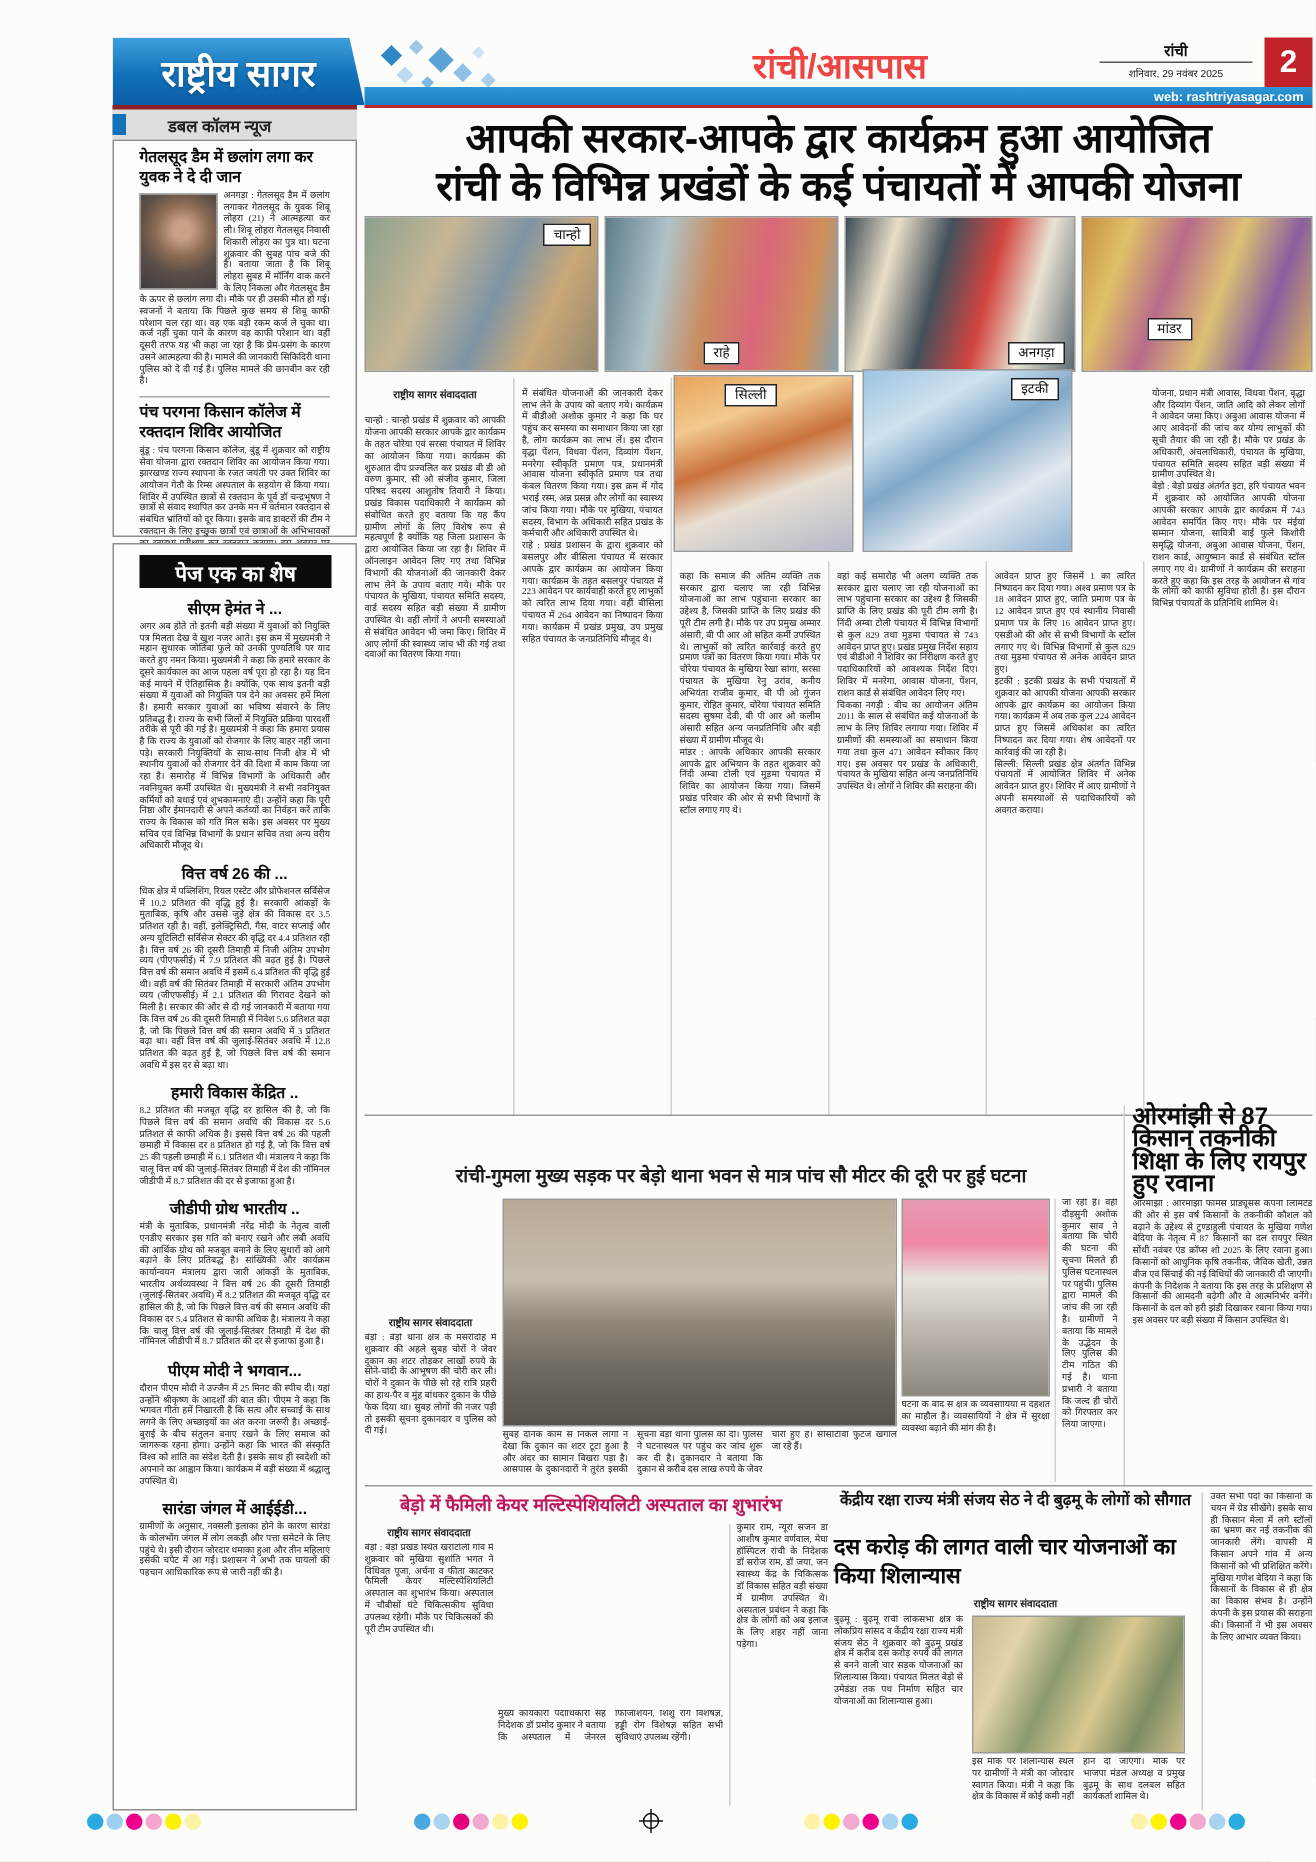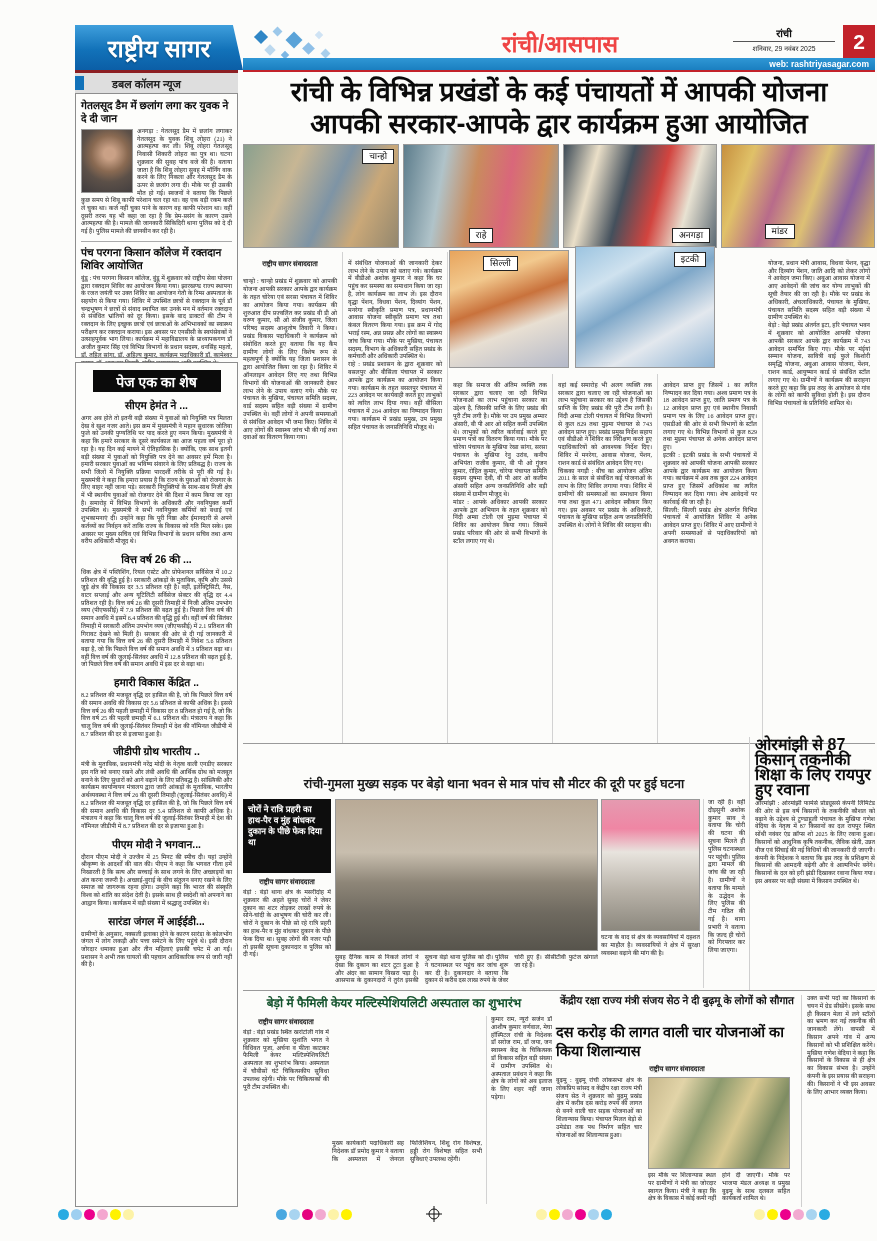--- a/index.html
+++ b/index.html
@@ -21,21 +21,21 @@
   .section-title{left:400px;top:27px;width:320px;height:30px;text-align:center;font-family:"Liberation Sans",sans-serif;font-weight:700;font-size:23px;color:#ef4444;}
   .date-block{left:733px;top:26px;width:102px;height:32px;text-align:center;font-family:"Liberation Sans",sans-serif;}
   .date-city{font-size:10px;font-weight:700;color:#111;border-bottom:1px solid #555;padding-bottom:1px;}
   .date-line{font-size:6.8px;color:#222;padding-top:2px;}
   .page-num{left:843px;top:25px;width:32px;height:33px;background:#c2222a;color:#fff;display:flex;align-items:center;justify-content:center;font-family:"Liberation Sans",sans-serif;font-weight:700;font-size:21px;}
   .webstrip{left:243px;top:58px;width:632px;height:14px;background:linear-gradient(180deg,#2f97d5,#1a7fc0);border-bottom:2px solid #c2222a;color:#fff;font-family:"Liberation Sans",sans-serif;font-weight:700;font-size:8.5px;display:flex;align-items:center;justify-content:flex-end;padding-right:6px;box-sizing:border-box;}
   
   .dcn-bar{left:75px;top:70px;width:163px;height:20px;background:#dedede;border-top:3px solid #8c1f23;display:flex;align-items:center;}
   .dcn-accent{width:9px;height:14px;background:#1272b9;margin-right:28px;}
   .dcn-text{font-family:"Liberation Sans",sans-serif;font-weight:700;font-size:11px;color:#222;}
-  .lbox{border:1px solid #8d8d8d;background:#fdfdfb;box-sizing:border-box;padding:4px 5px;}
+  .lbox{border:1px solid #8d8d8d;background:#fdfdfb;box-sizing:border-box;padding:4px 17px;}
   .box1{left:75px;top:93px;width:163px;height:265px;}
   .box2{left:75px;top:362px;width:163px;height:845px;}
   .l-head{font-family:"Liberation Sans",sans-serif;font-weight:700;font-size:10.5px;line-height:13px;color:#0d0d0d;margin:1px 0 3px;}
   .l-body{font-size:6.1px;line-height:7.7px;color:#1c1c1c;text-align:justify;white-space:pre-line;}
   .a1-photo{float:left;width:50px;height:62px;margin:1px 4px 1px 0;background:radial-gradient(circle at 55% 38%,#caa186 12%,#8a6a52 38%,#5c5048 60%,#3f3c3e 100%),#777;border:1px solid #999;}
   .l-divider{border-top:1px solid #aaa;margin:5px 0 4px;}
   .black-banner{width:128px;height:22px;background:#0b0b0b;color:#fff;font-family:"Liberation Sans",sans-serif;font-weight:700;font-size:14px;display:flex;align-items:center;justify-content:center;margin:3px auto 4px;}
   .cont-head{font-family:"Liberation Sans",sans-serif;font-weight:700;font-size:10.5px;text-align:center;margin:6px 0 3px;color:#0d0d0d;}
   
   .lead-headline{left:243px;top:76px;width:632px;height:66px;text-align:center;font-family:"Liberation Sans",sans-serif;font-weight:700;font-size:27px;line-height:32px;color:#0a0a0a;}
@@ -58,21 +58,21 @@
   .theft-rule{left:243px;top:743px;width:632px;height:0;border-top:1.5px solid #9a9a9a;}
   .theft-headline{left:243px;top:747px;width:502px;height:26px;text-align:center;font-family:"Liberation Sans",sans-serif;font-weight:700;font-size:20px;color:#0a0a0a;}
   .theft-subhead{left:243px;top:775px;width:502px;height:18px;text-align:center;font-family:"Liberation Sans",sans-serif;font-weight:700;font-size:12.5px;color:#1a1a1a;}
   .theft-blackbox{left:243px;top:799px;width:88px;height:74px;background:#0d0d0d;color:#fff;font-family:"Liberation Sans",sans-serif;font-weight:700;font-size:8.5px;line-height:11px;padding:5px;box-sizing:border-box;}
   .smalltext{font-size:6.1px;line-height:7.8px;color:#1c1c1c;text-align:justify;white-space:pre-line;overflow:hidden;}
   
   .farmers{left:749px;top:737px;width:126px;height:253px;border-left:1px solid #cfcfcf;padding-left:5px;box-sizing:border-box;}
   .farmers-head{font-family:"Liberation Sans",sans-serif;font-weight:700;font-size:16px;line-height:15px;color:#0c0c0c;margin-bottom:3px;}
   
   .bottom-rule{left:243px;top:990px;width:632px;height:0;border-top:1.5px solid #9a9a9a;}
-  .hosp-headline{left:243px;top:994px;width:302px;height:18px;text-align:center;font-family:"Liberation Sans",sans-serif;font-weight:700;font-size:12px;color:#14532d;}
+  .hosp-headline{left:243px;top:994px;width:302px;height:18px;text-align:center;font-family:"Liberation Sans",sans-serif;font-weight:700;font-size:12px;color:#be185d;}
   .sanjay-kicker{left:556px;top:993px;width:242px;height:30px;text-align:center;font-family:"Liberation Sans",sans-serif;font-weight:600;font-size:10.5px;line-height:14px;color:#151515;}
   .sanjay-headline{left:556px;top:1023px;width:242px;height:40px;font-family:"Liberation Sans",sans-serif;font-weight:700;font-size:14.5px;line-height:19px;color:#0a0a0a;}
   .fcont{left:801px;top:995px;width:74px;height:212px;border-left:1px solid #cfcfcf;padding-left:5px;box-sizing:border-box;}
   .vrule{border-left:1px solid #d2d2d2;}
   
   .dots{display:flex;gap:2px;}
   .dot{width:11px;height:11px;border-radius:50%;display:inline-block;}
   .regmark{left:426px;top:1206px;width:16px;height:16px;}
 </style>
 </head>
@@ -129,35 +129,35 @@
     <div class="l-body">8.2 प्रतिशत की मजबूत वृद्धि दर हासिल की है, जो कि पिछले वित्त वर्ष की समान अवधि की विकास दर 5.6 प्रतिशत से काफी अधिक है। इससे वित्त वर्ष 26 की पहली छमाही में विकास दर 8 प्रतिशत हो गई है, जो कि वित्त वर्ष 25 की पहली छमाही में 6.1 प्रतिशत थी। मंत्रालय ने कहा कि चालू वित्त वर्ष की जुलाई-सितंबर तिमाही में देश की नॉमिनल जीडीपी में 8.7 प्रतिशत की दर से इजाफा हुआ है।</div>
     <div class="cont-head">जीडीपी ग्रोथ भारतीय ..</div>
     <div class="l-body">मंत्री के मुताबिक, प्रधानमंत्री नरेंद्र मोदी के नेतृत्व वाली एनडीए सरकार इस गति को बनाए रखने और लंबी अवधि की आर्थिक ग्रोथ को मजबूत बनाने के लिए सुधारों को आगे बढ़ाने के लिए प्रतिबद्ध है। सांख्यिकी और कार्यक्रम कार्यान्वयन मंत्रालय द्वारा जारी आंकड़ों के मुताबिक, भारतीय अर्थव्यवस्था ने वित्त वर्ष 26 की दूसरी तिमाही (जुलाई-सितंबर अवधि) में 8.2 प्रतिशत की मजबूत वृद्धि दर हासिल की है, जो कि पिछले वित्त वर्ष की समान अवधि की विकास दर 5.4 प्रतिशत से काफी अधिक है। मंत्रालय ने कहा कि चालू वित्त वर्ष की जुलाई-सितंबर तिमाही में देश की नॉमिनल जीडीपी में 8.7 प्रतिशत की दर से इजाफा हुआ है।</div>
     <div class="cont-head">पीएम मोदी ने भगवान...</div>
     <div class="l-body">दौरान पीएम मोदी ने उज्जैन में 25 मिनट की स्पीच दी। यहां उन्होंने श्रीकृष्ण के आदर्शों की बात की। पीएम ने कहा कि भगवत गीता हमें निखारती है कि सत्य और सच्चाई के साथ लगने के लिए अच्छाइयों का अंत करना जरूरी है। अच्छाई-बुराई के बीच संतुलन बनाए रखने के लिए समाज को जागरूक रहना होगा। उन्होंने कहा कि भारत की संस्कृति विश्व को शांति का संदेश देती है। इसके साथ ही स्वदेशी को अपनाने का आह्वान किया। कार्यक्रम में बड़ी संख्या में श्रद्धालु उपस्थित थे।</div>
     <div class="cont-head">सारंडा जंगल में आईईडी...</div>
     <div class="l-body">ग्रामीणों के अनुसार, नक्सली इलाका होने के कारण सारंडा के कोलभोंग जंगल में लोग लकड़ी और पत्ता समेटने के लिए पहुंचे थे। इसी दौरान जोरदार धमाका हुआ और तीन महिलाएं इसकी चपेट में आ गईं। प्रशासन ने अभी तक घायलों की पहचान आधिकारिक रूप से जारी नहीं की है।</div>
   </div>
 
   <div class="abs lead-headline">
+    <div>आपकी सरकार-आपके द्वार कार्यक्रम हुआ आयोजित</div>
     <div>रांची के विभिन्न प्रखंडों के कई पंचायतों में आपकी योजना</div>
-    <div>आपकी सरकार-आपके द्वार कार्यक्रम हुआ आयोजित</div>
   </div>
 
   <div class="abs ph ph-chanho" style="left:243px;top:144px;width:156px;height:104px;">
     <span class="chip" style="right:4px;top:4px;">चान्हो</span>
   </div>
   <div class="abs ph ph-rahe" style="left:403px;top:144px;width:156px;height:104px;">
     <span class="chip" style="left:42%;bottom:4px;">राहे</span>
   </div>
   <div class="abs ph ph-angara" style="left:563px;top:144px;width:154px;height:104px;">
     <span class="chip" style="right:6px;bottom:4px;">अनगड़ा</span>
   </div>
   <div class="abs ph ph-mandar" style="left:721px;top:144px;width:154px;height:104px;">
-    <span class="chip" style="left:28%;bottom:8px;">मांडर</span>
+    <span class="chip" style="left:28%;bottom:20px;">मांडर</span>
   </div>
 
   <div class="lead-col" style="left:243px;width:100px;">
     <div class="byline">राष्ट्रीय सागर संवाददाता</div>
     <span>चान्हो : चान्हो प्रखंड में शुक्रवार को आपकी योजना आपकी सरकार आपके द्वार कार्यक्रम के तहत चोरेया एवं सरसा पंचायत में शिविर का आयोजन किया गया। कार्यक्रम की शुरुआत दीप प्रज्वलित कर प्रखंड बी डी ओ वरुण कुमार, सी ओ संजीव कुमार, जिला परिषद सदस्य आशुतोष तिवारी ने किया। प्रखंड विकास पदाधिकारी ने कार्यक्रम को संबोधित करते हुए बताया कि यह कैंप ग्रामीण लोगों के लिए विशेष रूप से महत्वपूर्ण है क्योंकि यह जिला प्रशासन के द्वारा आयोजित किया जा रहा है। शिविर में ऑनलाइन आवेदन लिए गए तथा विभिन्न विभागों की योजनाओं की जानकारी देकर लाभ लेने के उपाय बताए गये। मौके पर पंचायत के मुखिया, पंचायत समिति सदस्य, वार्ड सदस्य सहित बड़ी संख्या में ग्रामीण उपस्थित थे। वहीं लोगों ने अपनी समस्याओं से संबंधित आवेदन भी जमा किए। शिविर में आए लोगों की स्वास्थ्य जांच भी की गई तथा दवाओं का वितरण किया गया।</span>
   </div>
   <div class="lead-col" style="left:348px;width:100px;">
     <span>में संबंधित योजनाओं की जानकारी देकर लाभ लेने के उपाय को बताए गये। कार्यक्रम में बीडीओ अशोक कुमार ने कहा कि घर पहुंच कर समस्या का समाधान किया जा रहा है, लोग कार्यक्रम का लाभ लें। इस दौरान वृद्धा पेंशन, विधवा पेंशन, दिव्यांग पेंशन, मनरेगा स्वीकृति प्रमाण पत्र, प्रधानमंत्री आवास योजना स्वीकृति प्रमाण पत्र तथा कंबल वितरण किया गया। इस क्रम में गोद भराई रस्म, अन्न प्रसन्न और लोगों का स्वास्थ्य जांच किया गया। मौके पर मुखिया, पंचायत सदस्य, विभाग के अधिकारी सहित प्रखंड के कर्मचारी और अधिकारी उपस्थित थे।
 राहे : प्रखंड प्रशासन के द्वारा शुक्रवार को बसलपुर और बीसिला पंचायत में सरकार आपके द्वार कार्यक्रम का आयोजन किया गया। कार्यक्रम के तहत बसलपुर पंचायत में 223 आवेदन पर कार्यवाही करते हुए लाभुकों को त्वरित लाभ दिया गया। वहीं बीसिला पंचायत में 264 आवेदन का निष्पादन किया गया। कार्यक्रम में प्रखंड प्रमुख, उप प्रमुख सहित पंचायत के जनप्रतिनिधि मौजूद थे।</span>
   </div>
@@ -181,21 +181,20 @@
 
   <div class="abs ph ph-silli" style="left:449px;top:250px;width:120px;height:118px;">
     <span class="chip" style="left:28%;top:5px;">सिल्ली</span>
   </div>
   <div class="abs ph ph-itki" style="left:575px;top:246px;width:140px;height:122px;">
     <span class="chip" style="right:8px;top:5px;">इटकी</span>
   </div>
 
   <div class="abs theft-rule"></div>
   <div class="abs theft-subhead">रांची-गुमला मुख्य सड़क पर बेड़ो थाना भवन से मात्र पांच सौ मीटर की दूरी पर हुई घटना</div>
-  <div class="abs theft-blackbox">चोरों ने रात्रि प्रहरी का हाथ-पैर व मुंह बांधकर दुकान के पीछे फेक दिया था</div>
   <div class="abs byline" style="left:243px;top:877px;width:88px;">राष्ट्रीय सागर संवाददाता</div>
   <div class="abs smalltext" style="left:243px;top:889px;width:88px;height:99px;">बेड़ो : बेड़ो थाना क्षेत्र के मसरीदोह में शुक्रवार की अहले सुबह चोरों ने जेवर दुकान का शटर तोड़कर लाखों रुपये के सोने-चांदी के आभूषण की चोरी कर ली। चोरों ने दुकान के पीछे सो रहे रात्रि प्रहरी का हाथ-पैर व मुंह बांधकर दुकान के पीछे फेक दिया था। सुबह लोगों की नजर पड़ी तो इसकी सूचना दुकानदार व पुलिस को दी गई।</div>
   <div class="abs ph ph-street" style="left:335px;top:799px;width:263px;height:152px;"></div>
   <div class="abs smalltext" style="left:335px;top:954px;width:263px;height:34px;column-count:3;column-gap:6px;">सुबह दैनिक काम से निकले लोगों ने देखा कि दुकान का शटर टूटा हुआ है और अंदर का सामान बिखरा पड़ा है। आसपास के दुकानदारों ने तुरंत इसकी सूचना बेड़ो थाना पुलिस को दी। पुलिस ने घटनास्थल पर पहुंच कर जांच शुरू कर दी है। दुकानदार ने बताया कि दुकान से करीब दस लाख रुपये के जेवर चोरी हुए हैं। सीसीटीवी फुटेज खंगाले जा रहे हैं।</div>
   <div class="abs ph ph-shop" style="left:601px;top:799px;width:99px;height:132px;"></div>
   <div class="abs smalltext" style="left:601px;top:934px;width:99px;height:54px;">घटना के बाद से क्षेत्र के व्यवसायियों में दहशत का माहौल है। व्यवसायियों ने क्षेत्र में सुरक्षा व्यवस्था बढ़ाने की मांग की है।</div>
   <div class="abs smalltext vrule" style="left:703px;top:799px;width:42px;height:189px;padding-left:4px;box-sizing:border-box;">जा रही है। वहीं दौड़सुनी अशोक कुमार साव ने बताया कि चोरी की घटना की सूचना मिलते ही पुलिस घटनास्थल पर पहुंची। पुलिस द्वारा मामले की जांच की जा रही है। ग्रामीणों ने बताया कि मामले के उद्भेदन के लिए पुलिस की टीम गठित की गई है। थाना प्रभारी ने बताया कि जल्द ही चोरों को गिरफ्तार कर लिया जाएगा।</div>
 
   <div class="abs farmers">
     <div class="farmers-head">ओरमांझी से 87 किसान तकनीकी शिक्षा के लिए रायपुर हुए रवाना</div>

